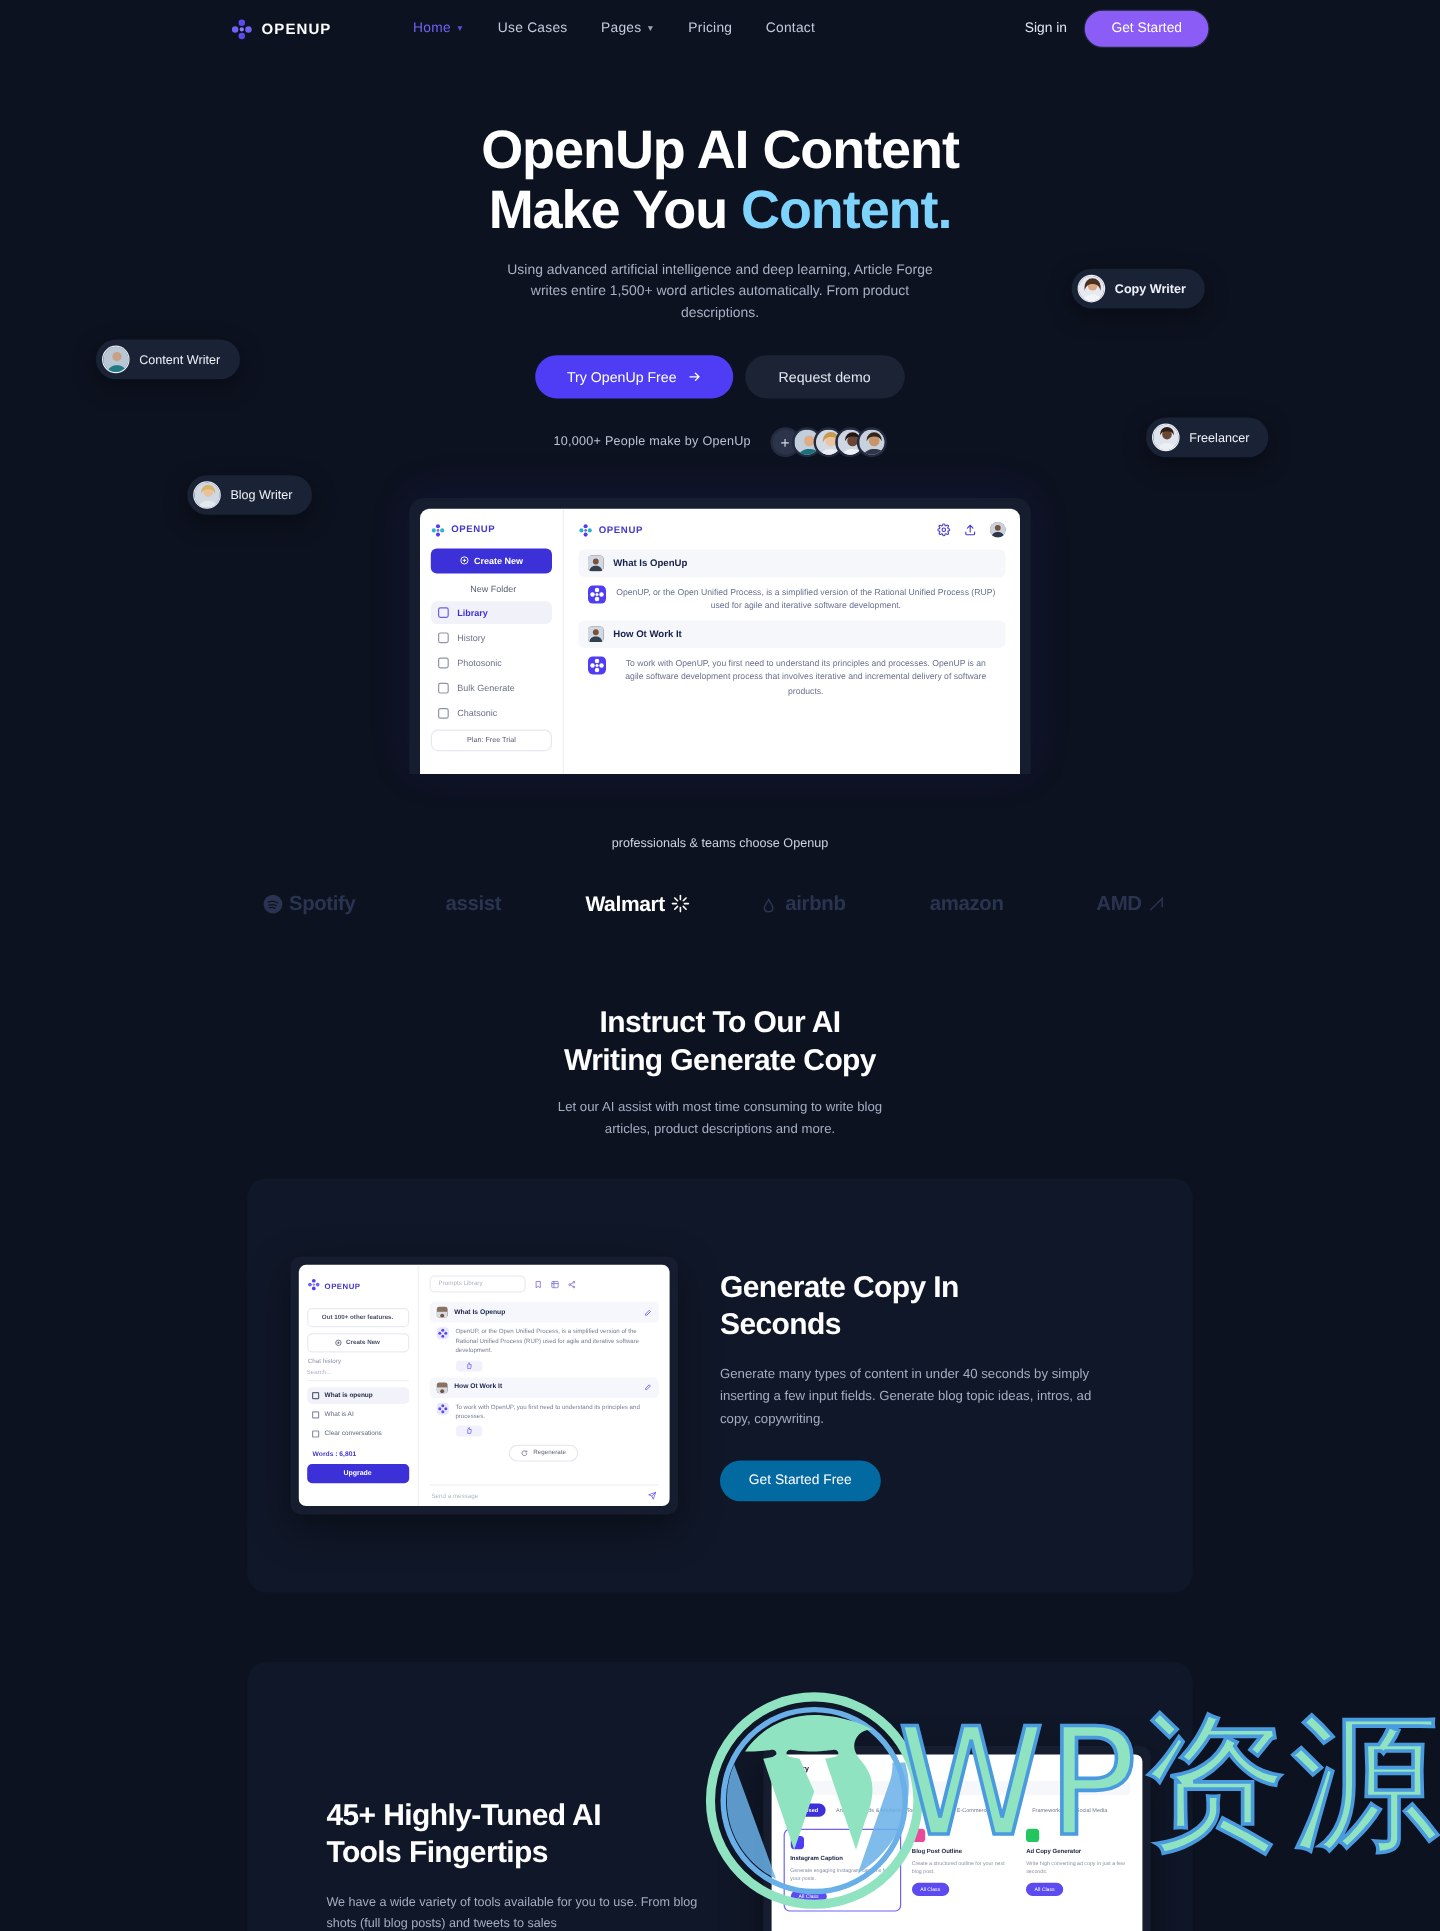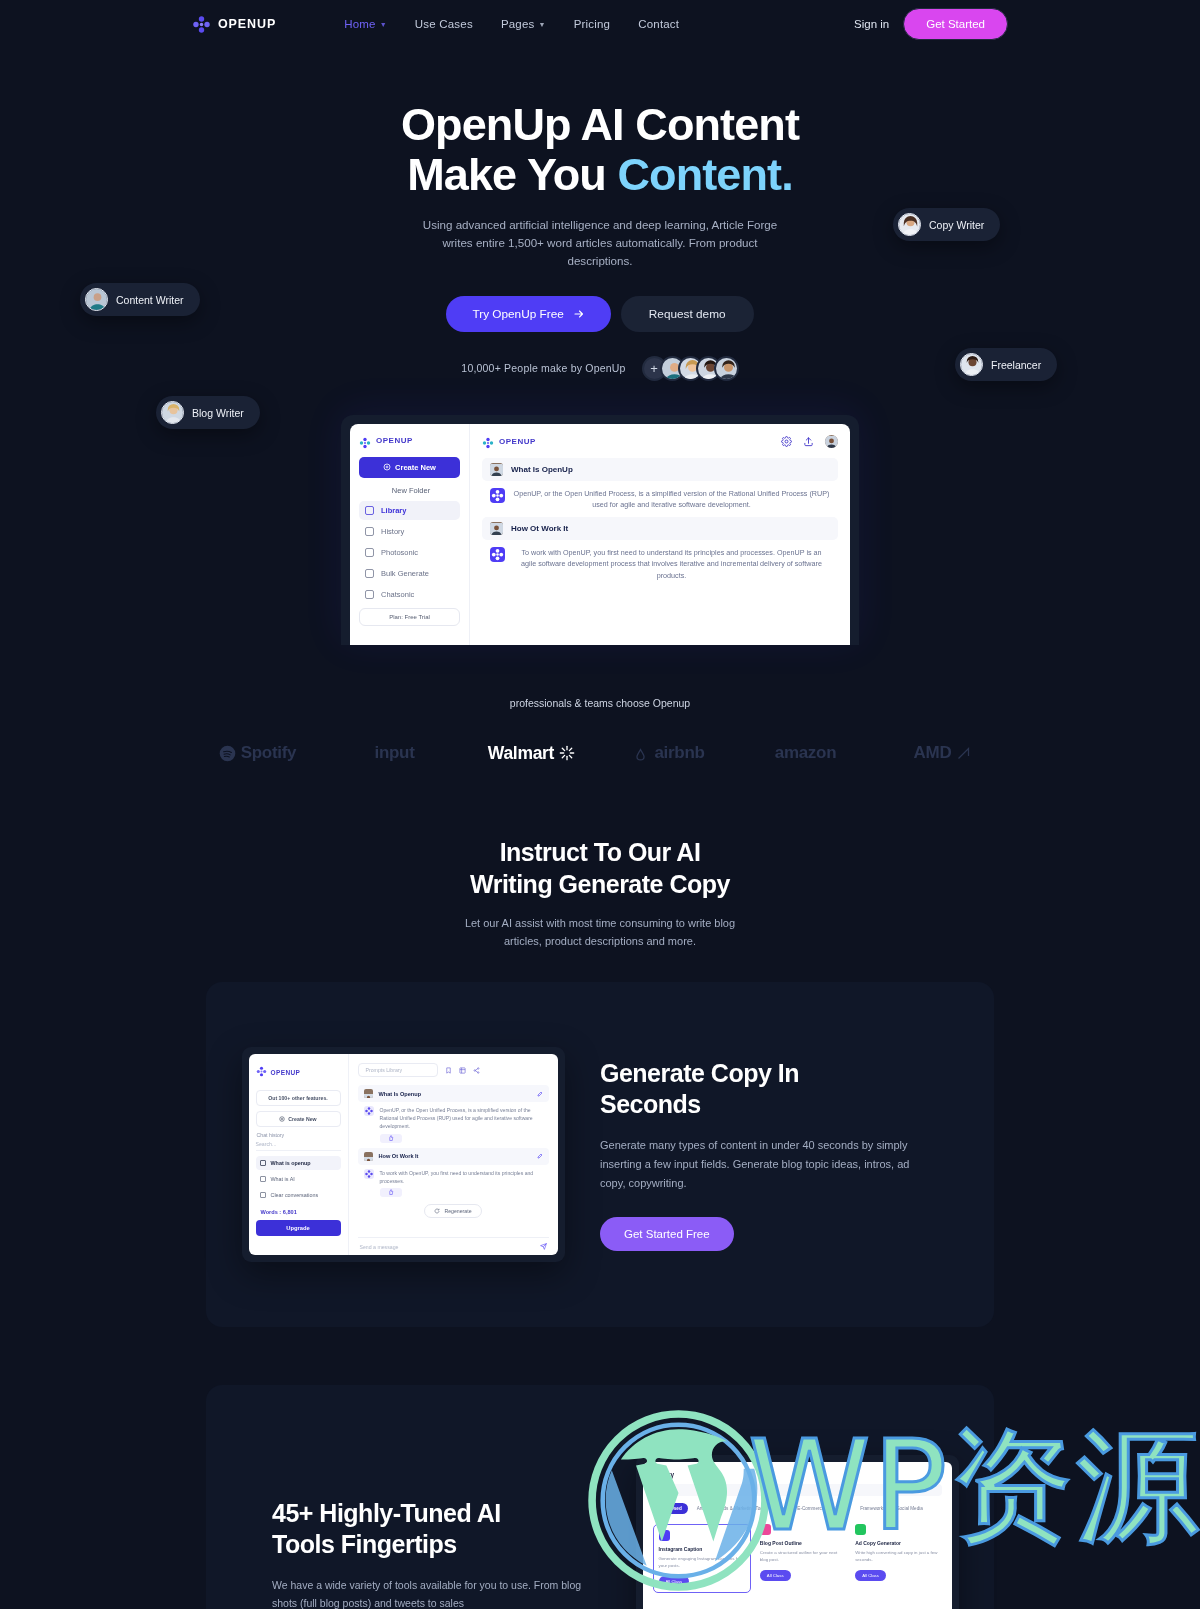--- a/index.html
+++ b/index.html
@@ -32,21 +32,21 @@
   .nav-link.active { color:#6f62f6; }
   .caret { font-size:7px; opacity:.8; }
   .nav-right { margin-left:auto; display:flex; align-items:center; gap:14px; }
   .signin { font-size:11.5px; color:#dfe5f0; cursor:pointer; }
   .btn-pill {
     border-radius:999px; border:none; cursor:pointer;
     font-family:inherit; font-size:11.5px;
     display:inline-flex; align-items:center; justify-content:center;
   }
   .btn-get {
-    background:#d946ef; color:#fff; padding:9px 22px;
+    background:#8b5cf6; color:#fff; padding:9px 22px;
     border:1px solid #212a3e;
   }
 
   
   .hero { position:relative; padding-top:52px; text-align:center; }
   .hero h1 {
     font-size:45px; line-height:1.1; font-weight:700;
     letter-spacing:-.9px; color:#fff;
   }
   .hero h1 .accent { color:#7dd3fc; }
@@ -82,21 +82,21 @@
     background:#1a2235; border-radius:999px; padding:5px 16px 5px 5px;
     box-shadow:0 6px 20px rgba(0,0,0,.38);
   }
   .badge-av {
     width:23px; height:23px; border-radius:50%; overflow:hidden;
     border:1.5px solid #e9edf5; background:#4a5570; position:relative;
   }
   .badge-label { font-size:10.5px; color:#eef1f7; white-space:nowrap; }
   #b-content { left:80px; top:235px; }
   #b-blog    { left:156px; top:348px; }
-  #b-copy    { left:893px; top:160px; }
+  #b-copy    { left:893px; top:176px;font-weight:bold; }
   #b-free    { left:955px; top:300px; }
 
   
   .mock-wrap {
     margin:34px auto 0; width:518px; height:230px;
     position:relative;
   }
   .mock-frame {
     position:absolute; inset:0; background:#151d2e;
     border-radius:12px 12px 0 0; padding:9px 9px 0 9px;
@@ -190,21 +190,21 @@
   .feat-media { width:394px; display:flex; justify-content:center; }
   .feat-copy { width:394px; padding-right:64px; }
   .feat-copy h3 {
     font-size:25px; line-height:1.24; font-weight:700; color:#fff;
     letter-spacing:-.5px;
   }
   .feat-copy p {
     margin-top:16px; font-size:11px; line-height:1.75; color:#a3adc2;
   }
   .btn-feat {
-    margin-top:24px; background:#8b5cf6; color:#fff;
+    margin-top:24px; background:#0369a1; color:#fff;
     padding:11px 24px; font-size:11.5px; font-weight:500;
   }
 
   
   .mock2 {
     width:323px; height:215px; background:#151d2e; border-radius:9px;
     padding:7px; box-shadow:0 12px 34px rgba(0,0,0,.4);
   }
   .mock2-in { background:#fff; border-radius:6px; height:100%; display:flex; overflow:hidden; }
   .m2-side { width:100px; padding:9px 7px; border-right:1px solid #eff1f7; }
@@ -594,21 +594,21 @@
   <div class="logos-title">professionals &amp; teams choose Openup</div>
   <div class="logos-row">
     <div class="logo-cell">
       <svg viewBox="0 0 24 24" width="17" height="17" fill="#2a3450">
           <circle cx="12" cy="12" r="11"></circle>
           <path d="M6.5 9.5c4-1.2 8-.8 11 1M7 13c3.2-1 6.4-.7 8.8.9M7.6 16.3c2.6-.8 5-.5 7 .7" stroke="#0d1220" stroke-width="1.5" fill="none" stroke-linecap="round"></path>
         </svg>
       <span>Spotify</span>
     </div>
     <div class="logo-cell">
-      <span>input</span>
+      <span>assist</span>
     </div>
     <div class="logo-cell bright">
       <span>Walmart</span>
       <svg viewBox="0 0 24 24" width="16" height="16" fill="#fff">
           <g>
             <rect x="11" y="1" width="2" height="7" rx="1"></rect>
             <rect x="11" y="16" width="2" height="7" rx="1"></rect>
             <rect x="1" y="11" width="7" height="2" rx="1"></rect>
             <rect x="16" y="11" width="7" height="2" rx="1"></rect>
             <rect x="11" y="1" width="2" height="7" rx="1" transform="rotate(45 12 12)"></rect>

